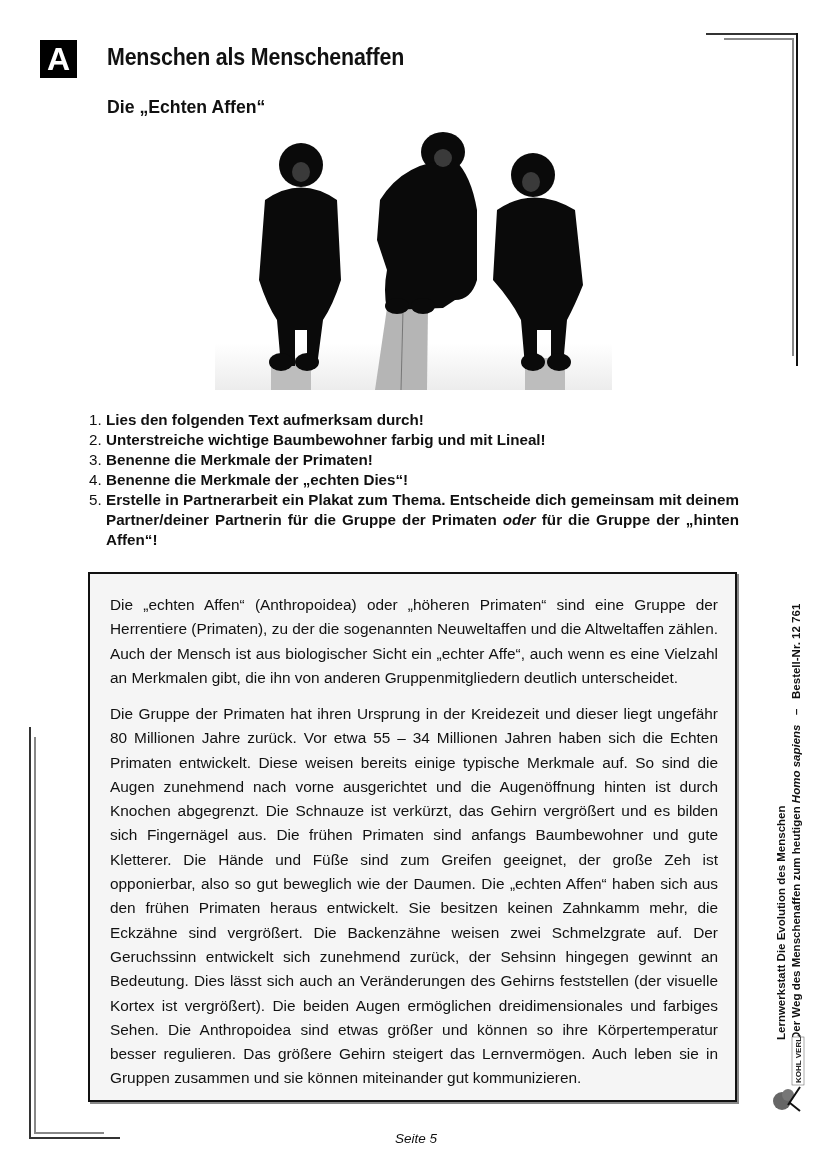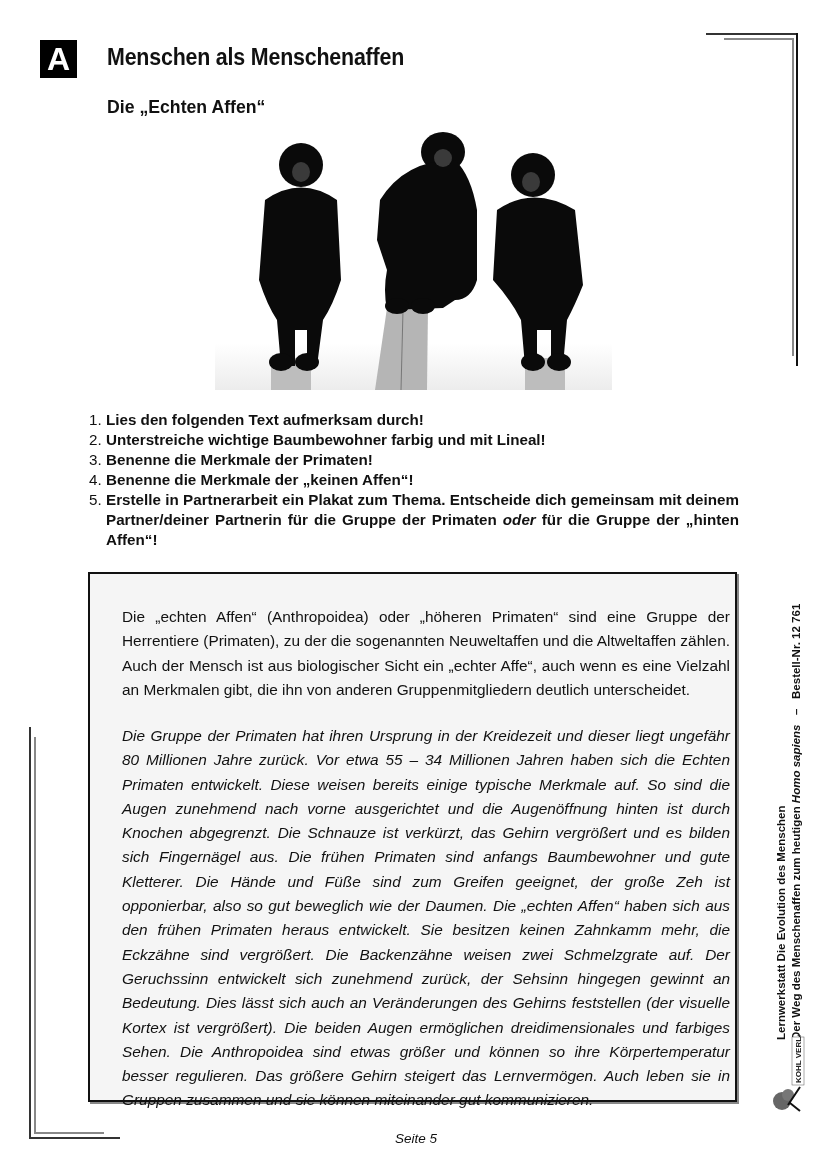--- a/index.html
+++ b/index.html
@@ -53,25 +53,25 @@
   .tasks .txt { flex: 1; text-align: justify; font-weight: bold; }
   .tasks b { font-style: italic; }
 
   
   .textbox {
     left: 88px; top: 572px; width: 645px; height: 526px;
     background: #f5f5f5; border: 2px solid #111;
     box-shadow: 2px 2px 0 #888;
   }
   .textbox p {
-    margin: 12px; position: absolute; left: 20px; width: 608px;
+    margin: 0; position: absolute; left: 20px; width: 608px;
     font-size: 15.4px; line-height: 24.3px; text-align: justify;
   }
   .p1 { top: 19px; }
-  .p2 { top: 138px; font-style: italic; }
+  .p2 { top: 128px; }
 
   
   .sidebar {
     left: 774px; top: 1040px; width: 460px; height: 36px;
     transform: rotate(-90deg); transform-origin: left top;
     font-size: 11.5px; font-weight: bold; line-height: 15px; white-space: nowrap;
   }
   .sidebar .line { display: block; }
   .sidebar i { font-style: italic; }
   .logo { left: 770px; top: 1035px; width: 40px; height: 80px; }
@@ -139,21 +139,21 @@
   <li>
       <span class="num">2.</span>
       <span class="txt">Unterstreiche wichtige Baumbewohner farbig und mit Lineal!</span>
     </li>
   <li>
       <span class="num">3.</span>
       <span class="txt">Benenne die Merkmale der Primaten!</span>
     </li>
   <li>
       <span class="num">4.</span>
-      <span class="txt">Benenne die Merkmale der „keinen Affen“!</span>
+      <span class="txt">Benenne die Merkmale der „echten Dies“!</span>
     </li>
   <li>
       <span class="num">5.</span>
       <span class="txt"><span>Erstelle in Partnerarbeit ein Plakat zum Thema. Entscheide dich gemeinsam mit deinem Partner/deiner Partnerin für die Gruppe der Primaten </span><b>oder</b><span> für die Gruppe der „hinten Affen“!</span></span>
     </li>
 </ol>
 
 <div class="abs textbox">
   <p class="p1">Die „echten Affen“ (Anthropoidea) oder „höheren Primaten“ sind eine Gruppe der Herrentiere (Primaten), zu der die sogenannten Neuweltaffen und die Altweltaffen zählen. Auch der Mensch ist aus biologischer Sicht ein „echter Affe“, auch wenn es eine Vielzahl an Merkmalen gibt, die ihn von anderen Gruppenmitgliedern deutlich unterscheidet.</p>
   <p class="p2">Die Gruppe der Primaten hat ihren Ursprung in der Kreidezeit und dieser liegt ungefähr 80 Millionen Jahre zurück. Vor etwa 55 – 34 Millionen Jahren haben sich die Echten Primaten entwickelt. Diese weisen bereits einige typische Merkmale auf. So sind die Augen zunehmend nach vorne ausgerichtet und die Augenöffnung hinten ist durch Knochen abgegrenzt. Die Schnauze ist verkürzt, das Gehirn vergrößert und es bilden sich Fingernägel aus. Die frühen Primaten sind anfangs Baumbewohner und gute Kletterer. Die Hände und Füße sind zum Greifen geeignet, der große Zeh ist opponierbar, also so gut beweglich wie der Daumen. Die „echten Affen“ haben sich aus den frühen Primaten heraus entwickelt. Sie besitzen keinen Zahnkamm mehr, die Eckzähne sind vergrößert. Die Backenzähne weisen zwei Schmelzgrate auf. Der Geruchssinn entwickelt sich zunehmend zurück, der Sehsinn hingegen gewinnt an Bedeutung. Dies lässt sich auch an Veränderungen des Gehirns feststellen (der visuelle Kortex ist vergrößert). Die beiden Augen ermöglichen dreidimensionales und farbiges Sehen. Die Anthropoidea sind etwas größer und können so ihre Körpertemperatur besser regulieren. Das größere Gehirn steigert das Lernvermögen. Auch leben sie in Gruppen zusammen und sie können miteinander gut kommunizieren.</p>

